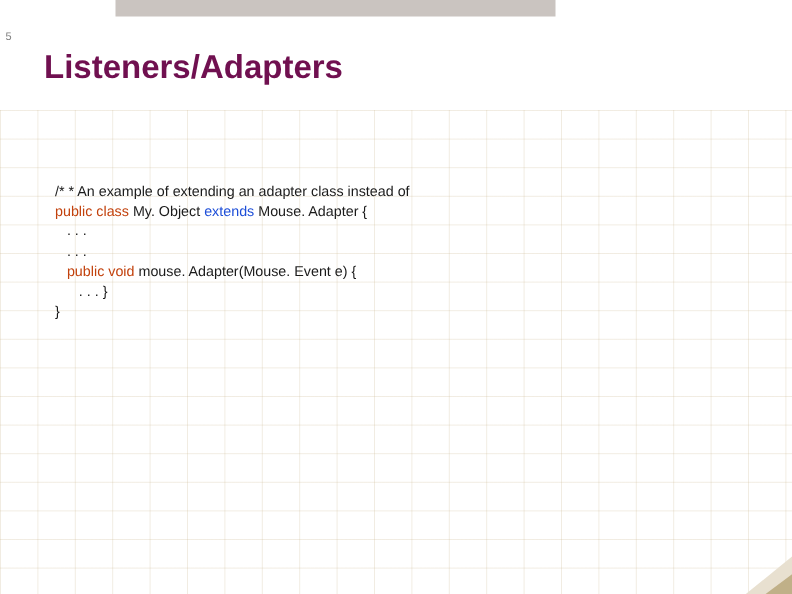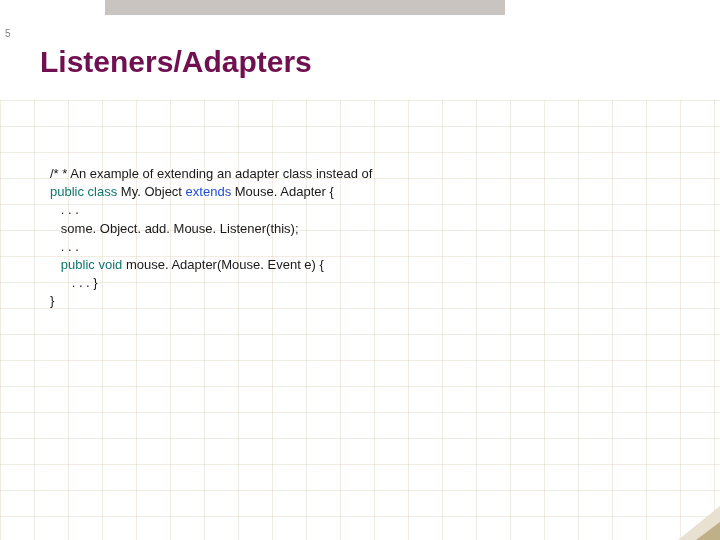--- a/index.html
+++ b/index.html
@@ -66,21 +66,21 @@
     line-height: 1.4;
     z-index: 2;
     margin-top: 45px;
   }
 
   .code-block div {
     white-space: pre;
   }
 
   .kw-navy {
-    color: #0f766e;
+    color: #c2410c;
   }
 
   .kw-green {
     color: #1d4ed8;
     text-align: center;
   }
 
   .italic {
     font-style: italic;
   }
@@ -122,20 +122,19 @@
 <div class="top-bar"></div>
 
 <div class="slide-number">5</div>
 
 <div class="title">Listeners/Adapters</div>
 
 <div class="code-block">
   <div>/* * An example of extending an adapter class instead of</div>
   <div><span class="kw-navy">public class</span><span> My. Object </span><span class="kw-green">extends</span><span> Mouse. Adapter {</span></div>
   <div>   . . .</div>
-  <div>   some. Object. add. Mouse. Listener(this);</div>
   <div>   . . .</div>
   <div><span class="kw-navy">   public void</span><span> mouse. Adapter(Mouse. Event e) {</span></div>
   <div>      . . . }</div>
   <div>}</div>
 </div>
 
 <div class="corner-accent"></div>
 
 </body></html>

